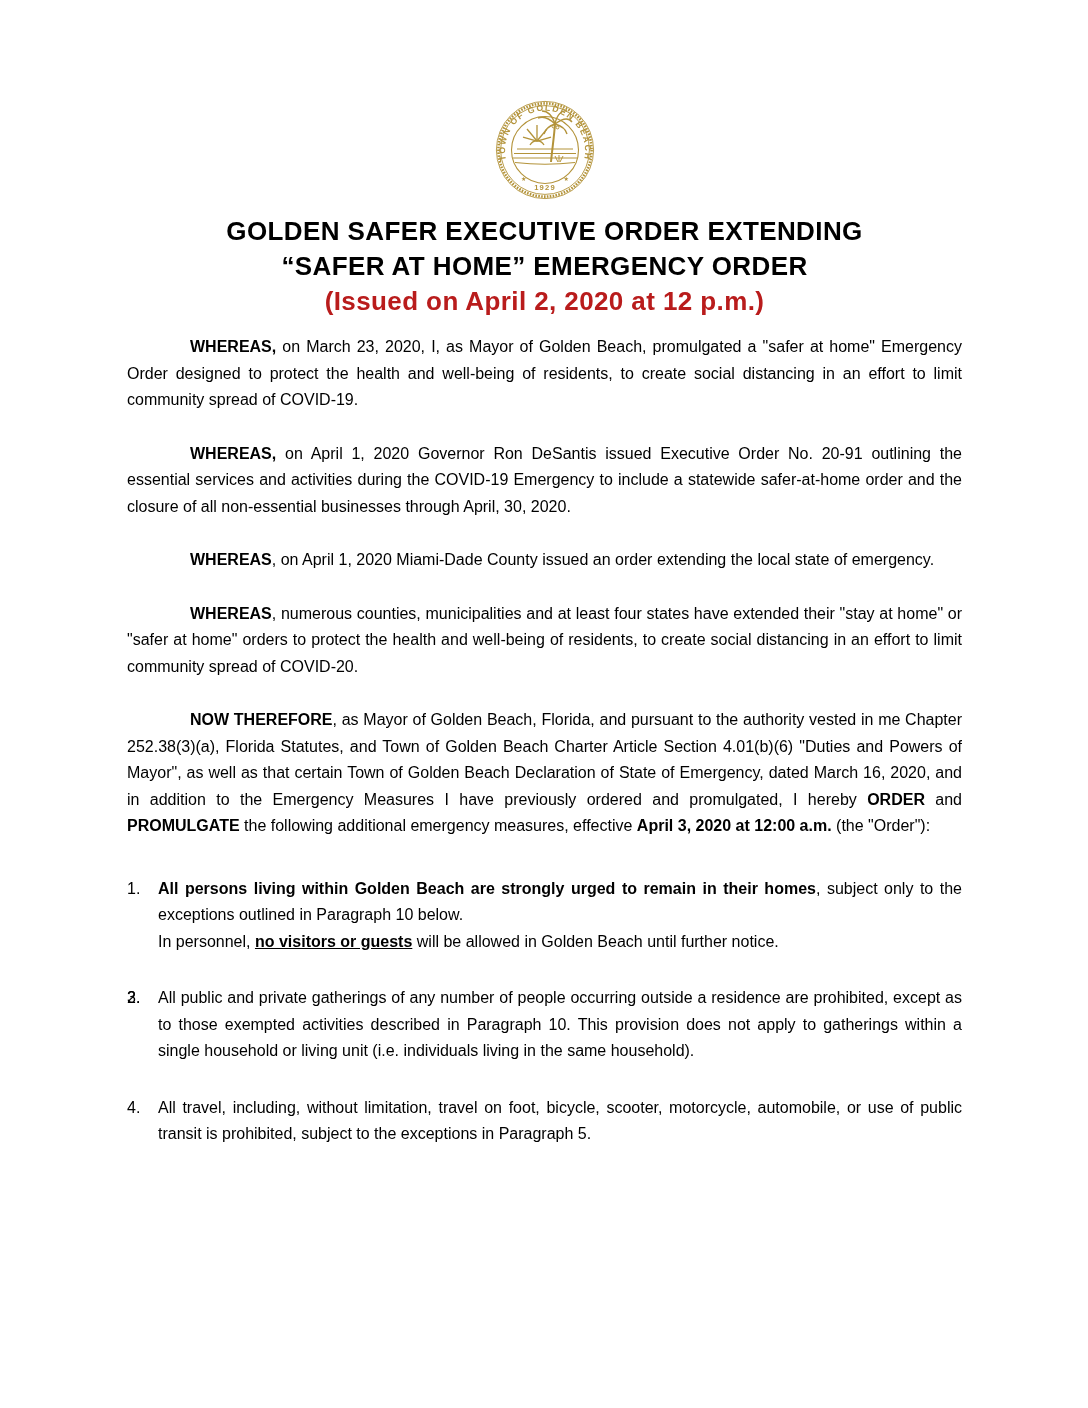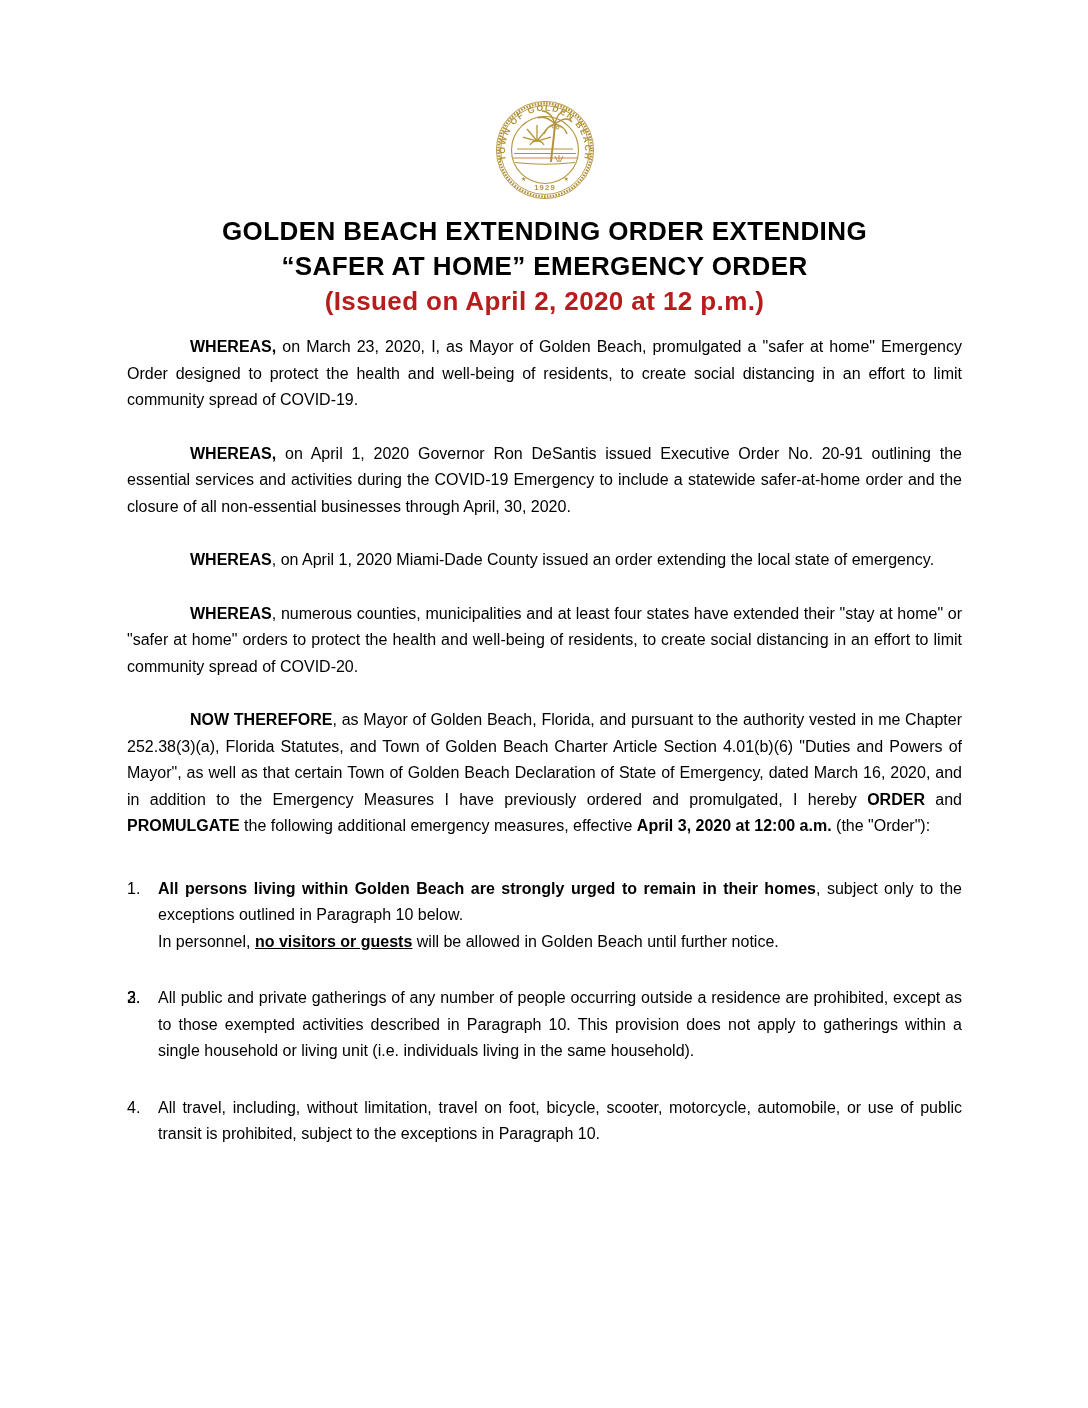--- a/index.html
+++ b/index.html
@@ -119,21 +119,21 @@
       <text font-size="8.6" font-weight="bold" fill="#B3933A" letter-spacing="1.6" font-family="Liberation Sans, sans-serif">
         <textPath href="#arcTop" startOffset="50%" text-anchor="middle">TOWN OF GOLDEN BEACH</textPath>
       </text>
       <text x="26" y="81" font-size="6" fill="#B3933A">★</text>
       <text x="68.5" y="81" font-size="6" fill="#B3933A">★</text>
       <text x="50" y="89.5" font-size="7.6" font-weight="bold" fill="#B3933A" text-anchor="middle" letter-spacing="1.2" font-family="Liberation Sans, sans-serif">1929</text>
     </svg>
   </div>
 
   <div class="title-block">
-    <div>GOLDEN BEACH EXTENDING ORDER EXTENDING</div>
+    <div>GOLDEN SAFER EXECUTIVE ORDER EXTENDING</div>
     <div>“SAFER AT HOME” EMERGENCY ORDER</div>
     <div class="issued-line" style="color: #b91c1c;">(Issued on April 2, 2020 at 12 p.m.)</div>
   </div>
 
   <div class="body-text">
     <p class="para"><span class="seg-b">WHEREAS,</span><span> on March 23, 2020, I, as Mayor of Golden Beach, promulgated a "safer at home" Emergency Order designed to protect the health and well-being of residents, to create social distancing in an effort to limit community spread of COVID-19.</span></p>
     <p class="para"><span class="seg-b">WHEREAS,</span><span> on April 1, 2020 Governor Ron DeSantis issued Executive Order No. 20-91 outlining the essential services and activities during the COVID-19 Emergency to include a statewide safer-at-home order and the closure of all non-essential businesses through April, 30, 2020.</span></p>
     <p class="para"><span class="seg-b">WHEREAS</span><span>, on April 1, 2020 Miami-Dade County issued an order extending the local state of emergency.</span></p>
     <p class="para"><span class="seg-b">WHEREAS</span><span>, numerous counties, municipalities and at least four states have extended their "stay at home" or "safer at home" orders to protect the health and well-being of residents, to create social distancing in an effort to limit community spread of COVID-20.</span></p>
     <p class="para"><span class="seg-b">NOW THEREFORE</span><span>, as Mayor of Golden Beach, Florida, and pursuant to the authority vested in me Chapter 252.38(3)(a), Florida Statutes, and Town of Golden Beach Charter Article Section 4.01(b)(6) "Duties and Powers of Mayor", as well as that certain Town of Golden Beach Declaration of State of Emergency, dated March 16, 2020, and in addition to the Emergency Measures I have previously ordered and promulgated, I hereby </span><span class="seg-b">ORDER</span><span> and </span><span class="seg-b">PROMULGATE</span><span> the following additional emergency measures, effective </span><span class="seg-b">April 3, 2020 at 12:00 a.m.</span><span> (the "Order"):</span></p>
@@ -145,18 +145,18 @@
       </div>
       <div class="oli">
         <span class="num">2.</span>
       </div>
       <div class="oli">
         <span class="num">3.</span>
         <span><span>All public and private gatherings of any number of people occurring outside a residence are prohibited, except as to those exempted activities described in Paragraph 10. This provision does not apply to gatherings within a single household or living unit (i.e. individuals living in the same household).</span></span>
       </div>
       <div class="oli">
         <span class="num">4.</span>
-        <span><span>All travel, including, without limitation, travel on foot, bicycle, scooter, motorcycle, automobile, or use of public transit is prohibited, subject to the exceptions in Paragraph 10.</span></span>
+        <span><span>All travel, including, without limitation, travel on foot, bicycle, scooter, motorcycle, automobile, or use of public transit is prohibited, subject to the exceptions in Paragraph 5.</span></span>
       </div>
     </div>
   </div>
 
 </div>
 
 </body></html>

